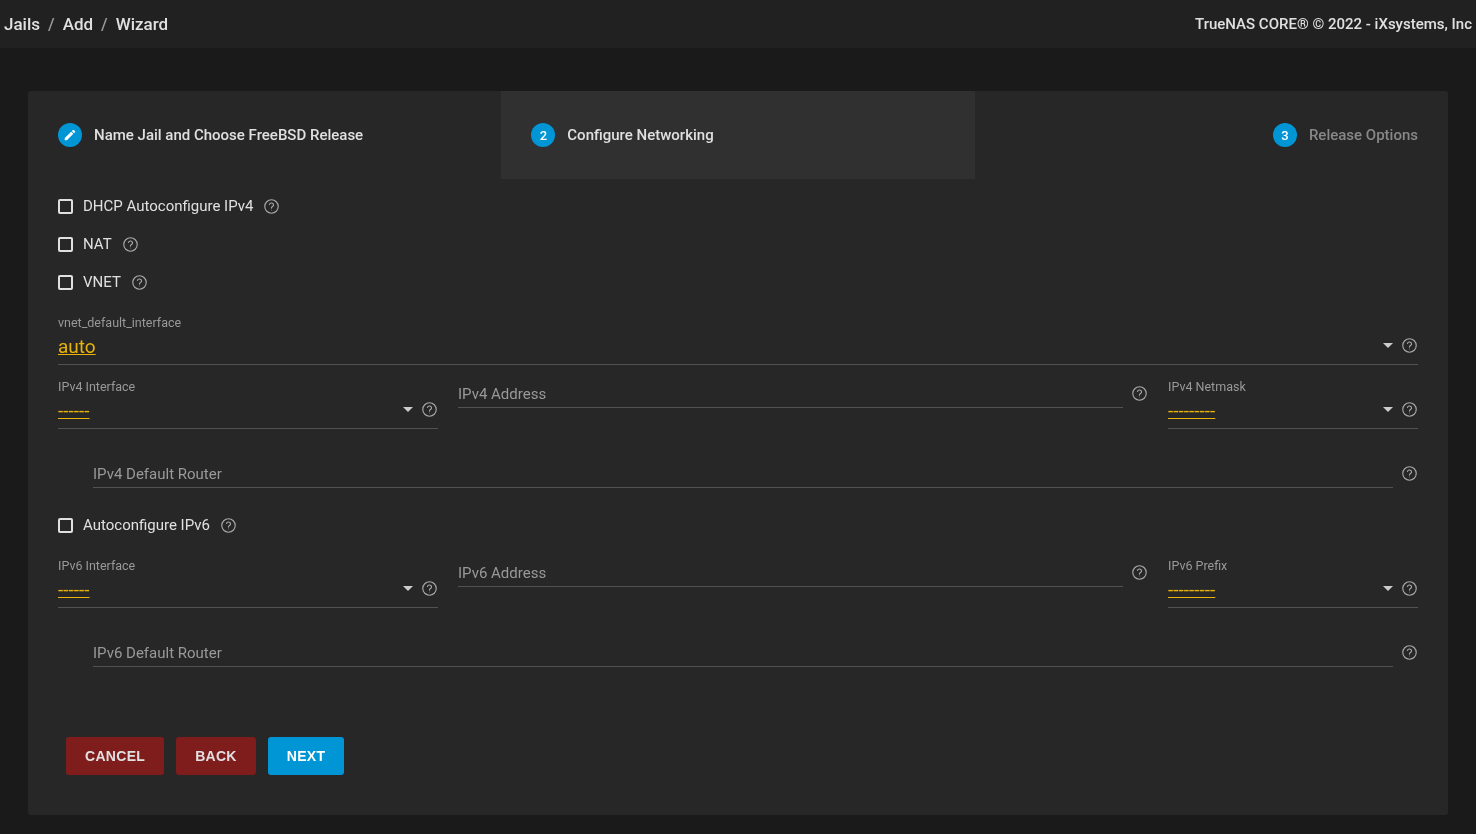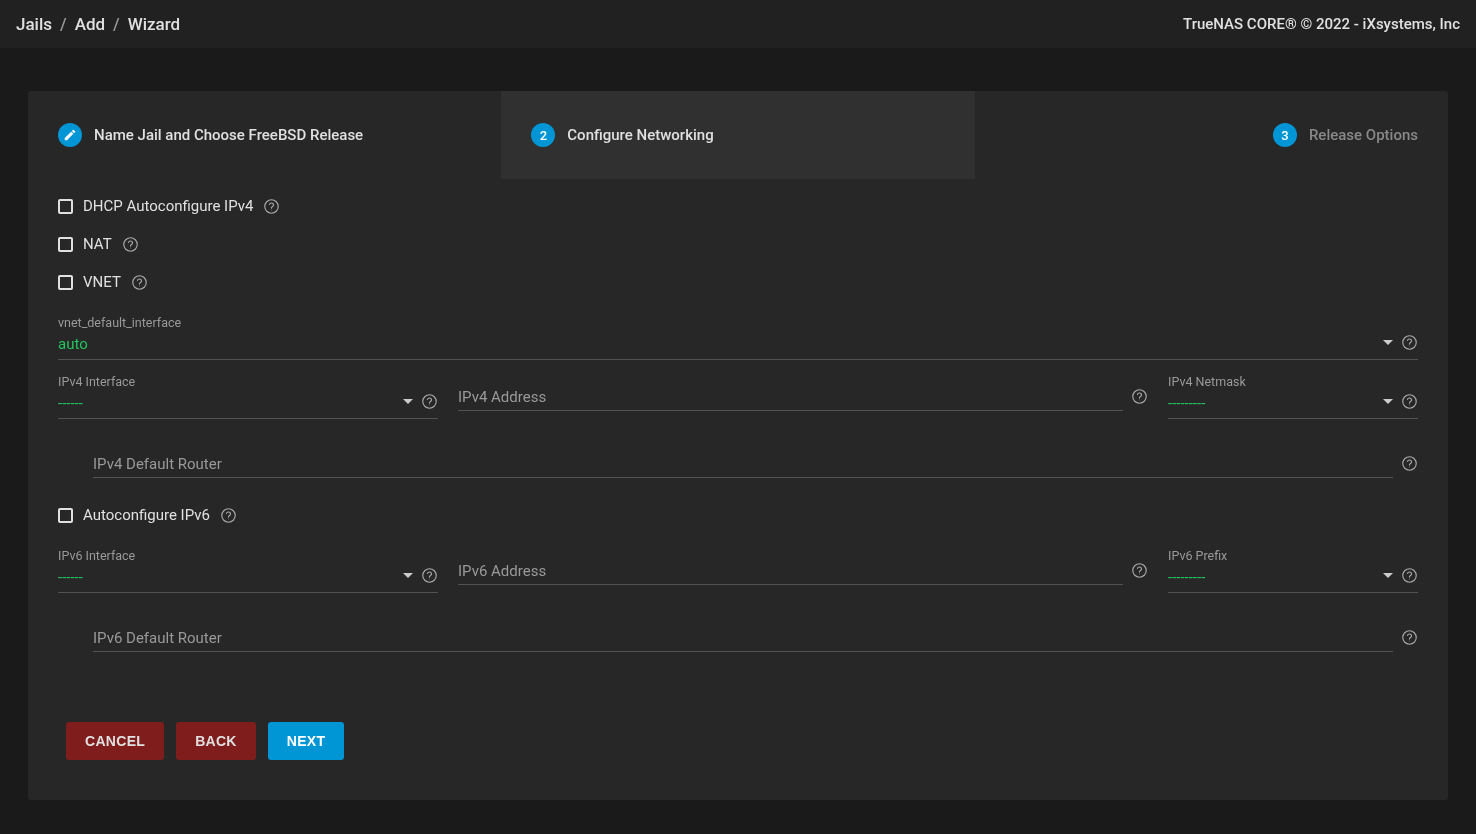--- a/index.html
+++ b/index.html
@@ -8,21 +8,21 @@
       background: #1a1a1a;
       color: #e0e0e0;
       width: 1476px;
       height: 834px;
       overflow: hidden;
     }
     .header-bar {
       display: flex;
       justify-content: space-between;
       align-items: center;
-      padding: 14px 16px;
+      padding: 14px 4px;
       background: #212121;
       font-size: 17px;
       font-weight: 500;
       gap: 16px;
     }
     .breadcrumb {
       display: flex;
       align-items: center;
       gap: 8px;
     }
@@ -131,45 +131,46 @@
       border-bottom: 1px solid #525252;
       padding-bottom: 4px;
     }
     .field-underline.with-help {
       gap: 8px;
     }
     .field-value {
       flex: 1;
       background: transparent;
       border: none;
-      color: #22c55e;
-      font-size: 15px;
+      color: #eab308;
+      font-size: 19px;
       padding: 5px 0 2px 0;
       outline: none;
+      text-decoration: underline;
     }
     .field-select {
       display: flex;
       align-items: center;
       flex: 1;
     }
     .dropdown-arrow {
       width: 10px;
       display: inline-flex;
       justify-content: center;
     }
     .dropdown-arrow svg {
       width: 10px;
       height: 5px;
       fill: #ccc;
     }
     .row-3 {
       display: flex;
       gap: 20px;
       margin-top: 14px;
-      align-items: center;
+      align-items: flex-start;
     }
     .col {
       display: flex;
       flex-direction: column;
     }
     .floating-field {
       flex: 1;
       position: relative;
       margin-top: 14px;
       margin-left: 35px;

